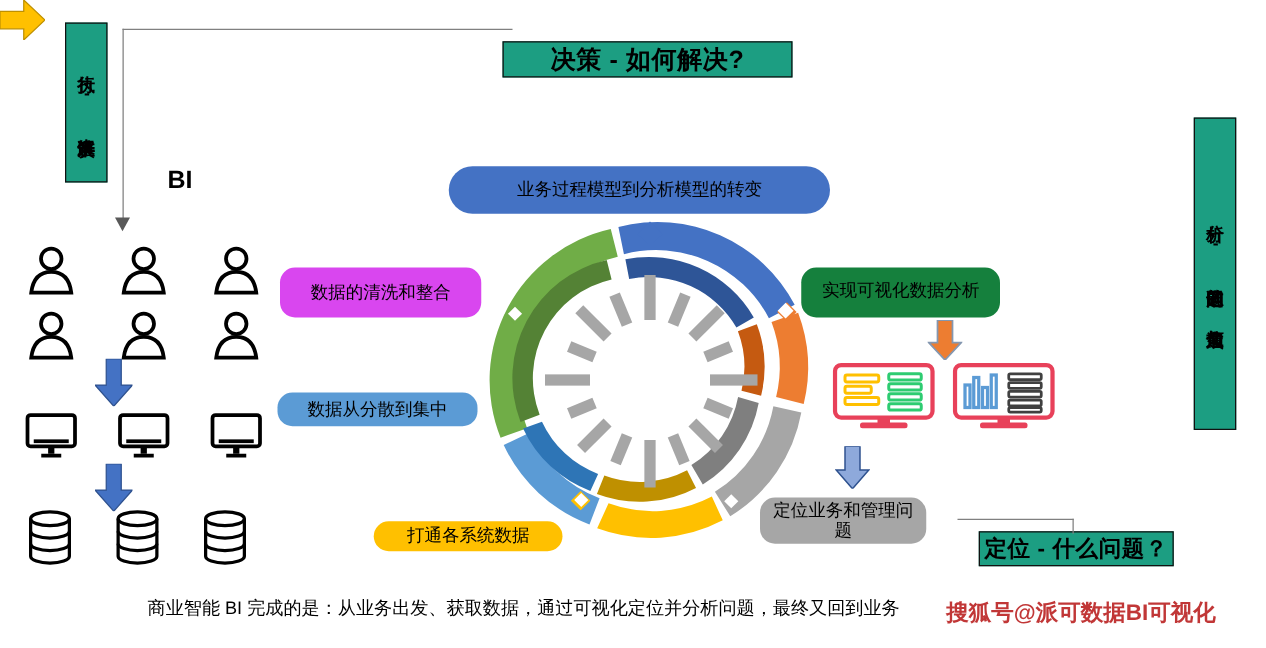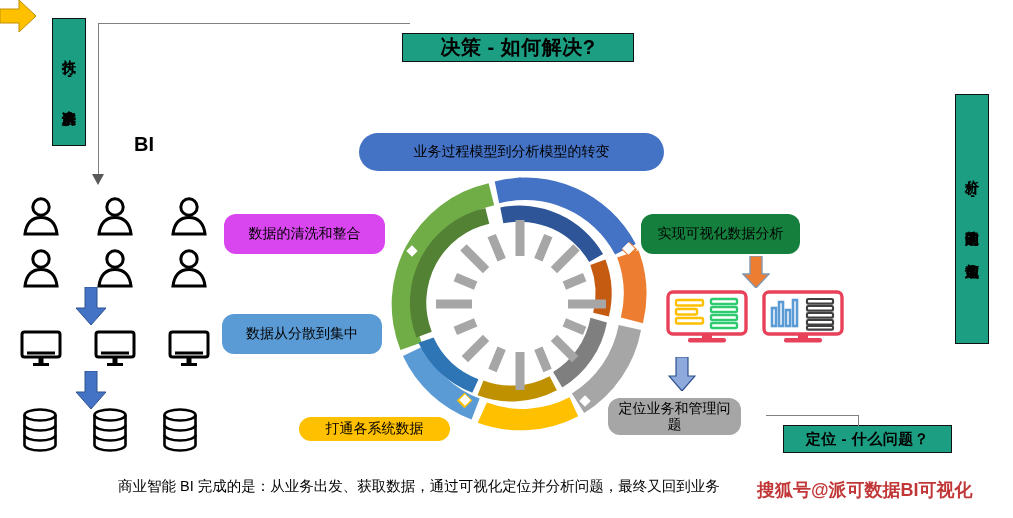--- a/index.html
+++ b/index.html
@@ -29,21 +29,21 @@
     letter-spacing: 0.5px;
   }
   .teal-vert {
     writing-mode: vertical-rl;
     text-orientation: upright;
     line-height: 1.22;
   }
   #banner-exec  { left: 52px;  top: 18px;  width: 34px;  height: 128px; font-size: 14px; }
   #banner-decide{ left: 402px; top: 33px;  width: 232px; height: 29px;  font-size: 20px; }
   #banner-analyze{ left: 955px; top: 94px; width: 34px;  height: 250px; font-size: 14px; }
-  #banner-locate{ left: 783px; top: 425px; width: 169px; height: 28px;  font-size: 15px; }
+  #banner-locate{ left: 783px; top: 425px; width: 156px; height: 28px;  font-size: 18px; }
 
   
   #conn-top-line {
     position: absolute; left: 98px; top: 23px;
     width: 312px; height: 1px; background: #808080;
   }
   #conn-left-line {
     position: absolute; left: 98px; top: 23px;
     width: 1px; height: 155px; background: #808080;
   }
@@ -93,21 +93,21 @@
     align-items: center;
     justify-content: center;
     text-align: center;
     color: #000;
     font-size: 14px;
     line-height: 1.1;
     padding: 12px 10px;
   }
   #chip-business { left: 359px; top: 133px; width: 305px; height: 38px; background: #4472C4; border-radius: 19px; }
   #chip-clean    { left: 224px; top: 214px; width: 161px; height: 40px; background: #d946ef; }
-  #chip-central  { left: 222px; top: 314px; width: 160px; height: 40px; background: #5B9BD5; }
+  #chip-central  { left: 222px; top: 314px; width: 160px; height: 27px; background: #5B9BD5; }
   #chip-connect  { left: 299px; top: 417px; width: 151px; height: 24px; background: #FFC000; }
   #chip-visual   { left: 641px; top: 214px; width: 159px; height: 40px; background: #15803d; font-family: Liberation Serif, serif; }
   #chip-locate   { left: 608px; top: 398px; width: 133px; height: 37px; background: #A6A6A6; }
 
   
   #donut { position: absolute; left: 376px; top: 160px; width: 288px; height: 288px; }
   #donut-label {
     position: absolute; left: 0; top: 0;
     width: 288px; height: 288px;
     display: flex; align-items: center; justify-content: center;

